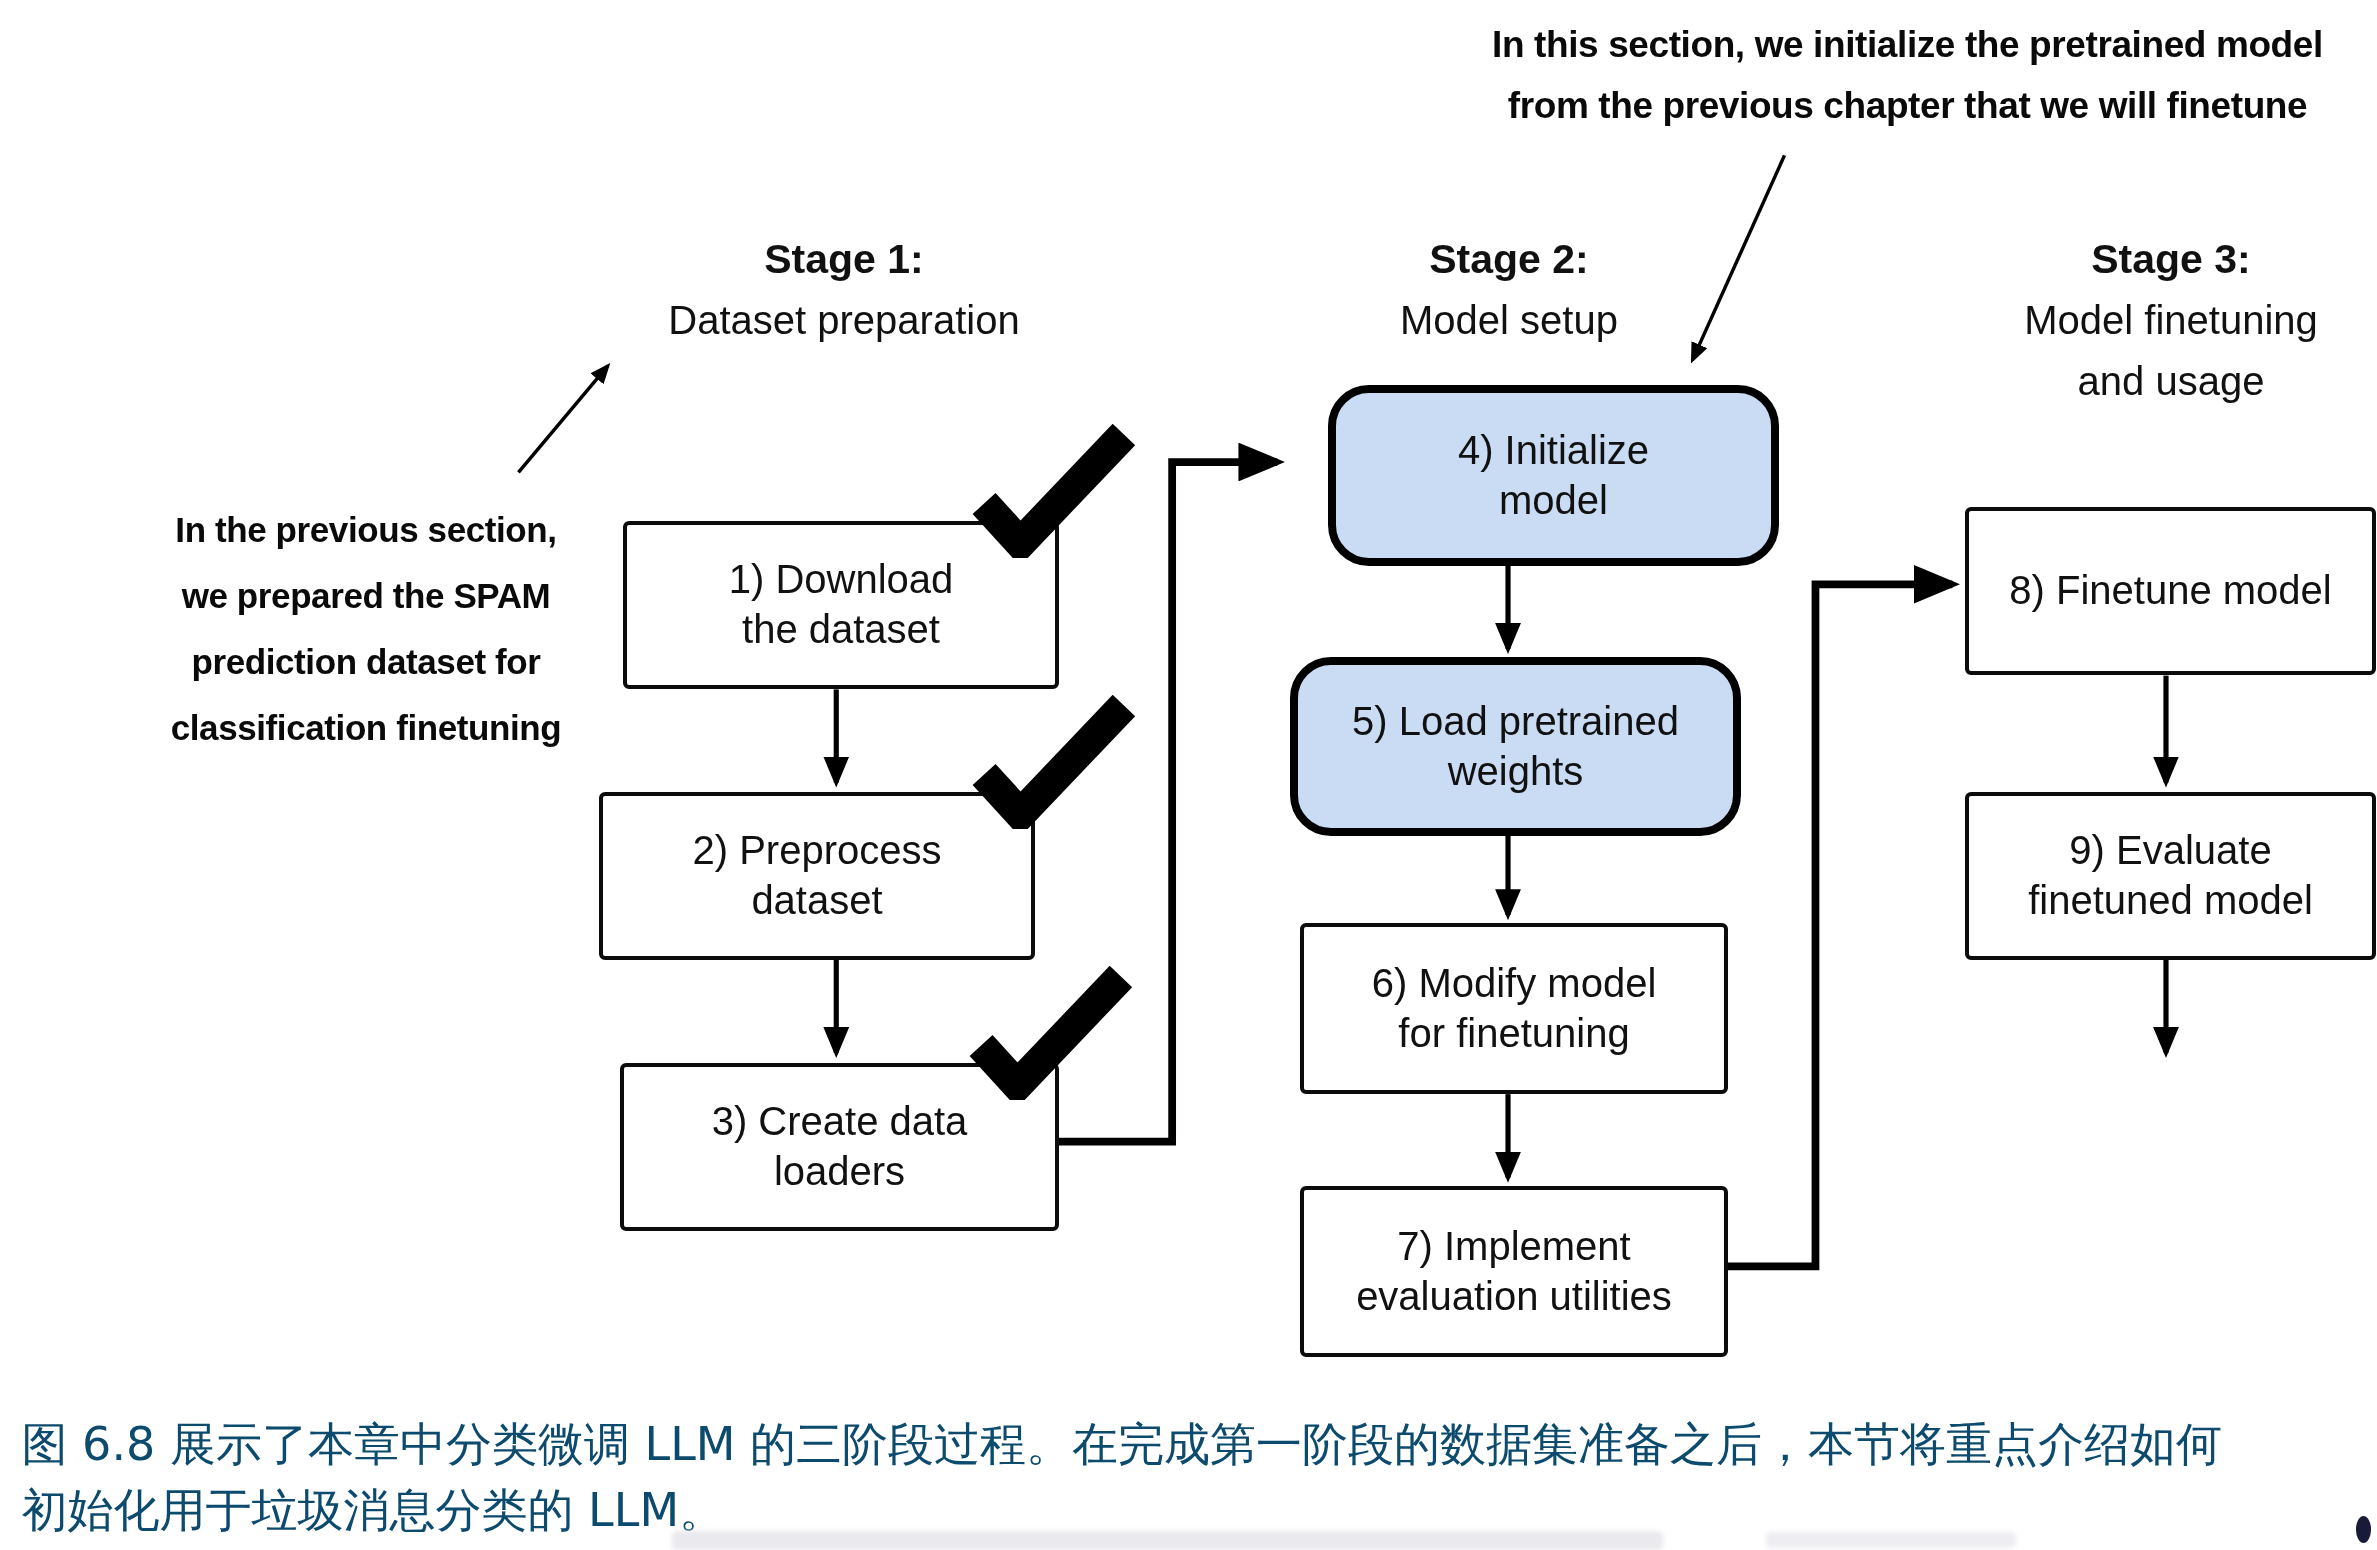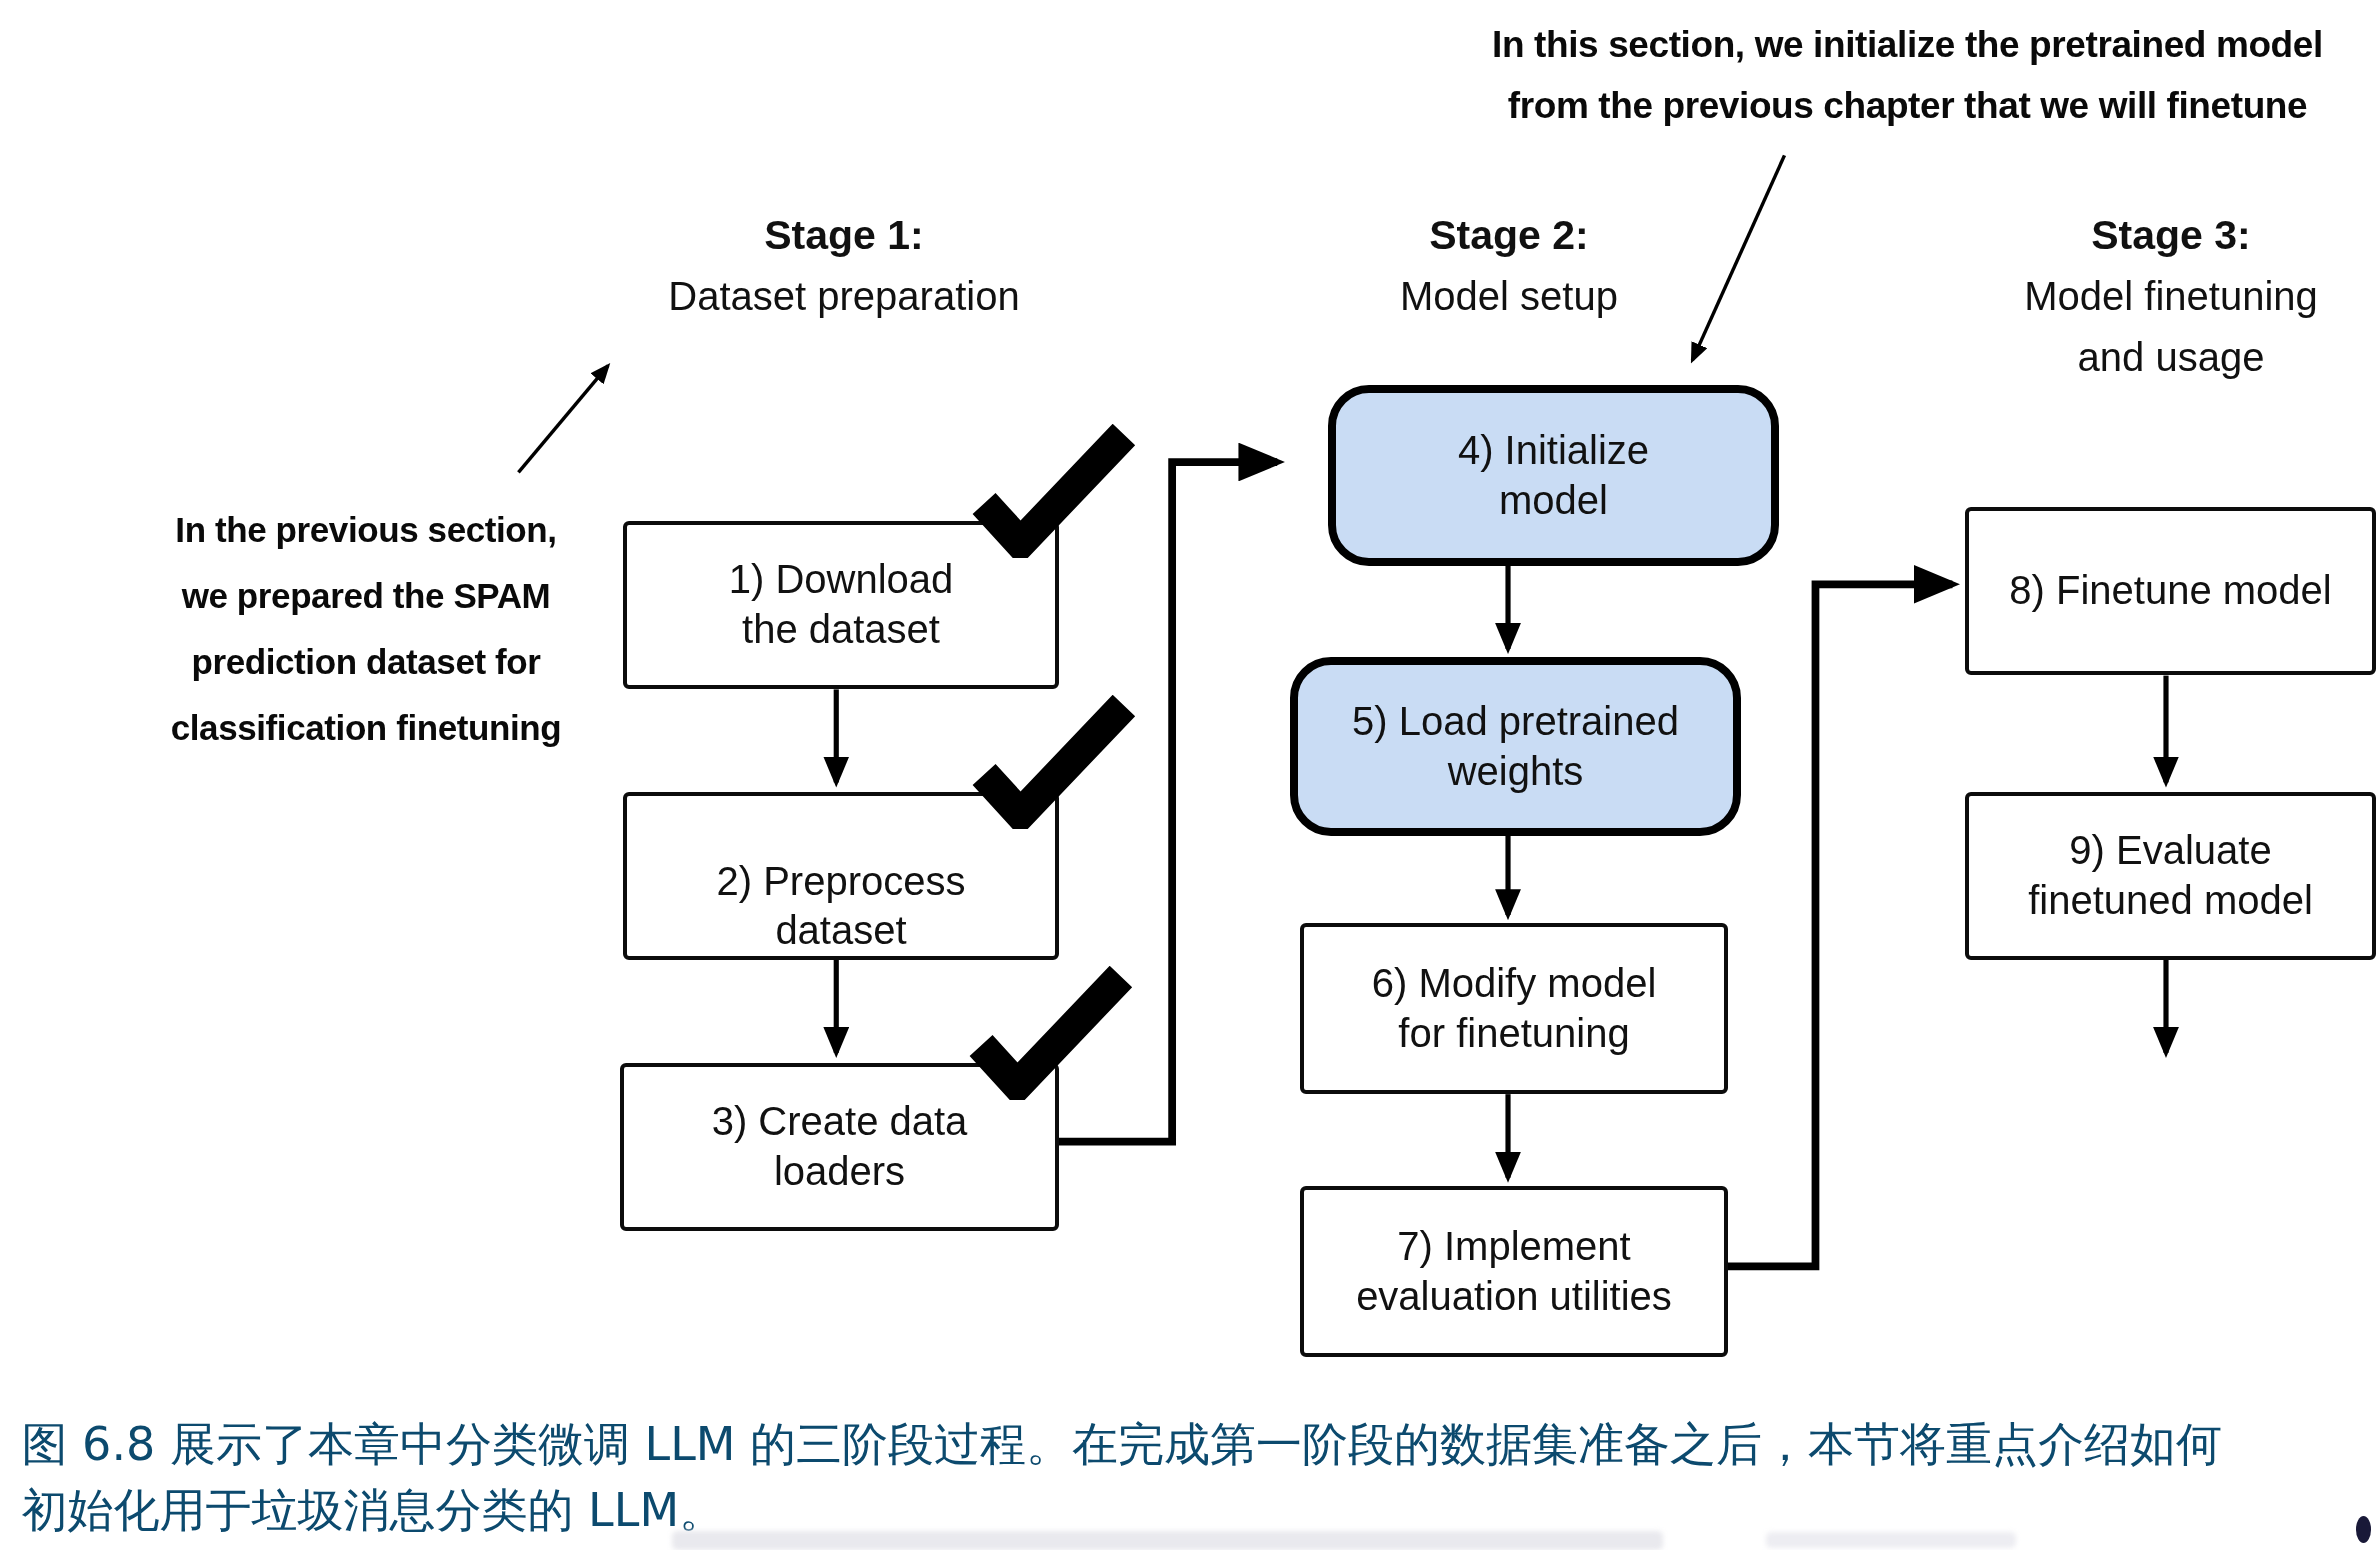--- a/index.html
+++ b/index.html
@@ -6,31 +6,31 @@
   .canvas{position:relative;width:2377px;height:1551px;background:#ffffff;overflow:hidden;
           font-family:"Liberation Sans",sans-serif;color:#111;}
   .overlay{position:absolute;left:0;top:0;width:2377px;height:1551px;pointer-events:none;}
 
   .note{position:absolute;text-align:center;font-weight:700;color:#0a0a0a;white-space:pre-line;
         font-family:"Liberation Sans",sans-serif;letter-spacing:-0.4px;}
   .note.top{left:1421px;top:13.8px;width:973px;font-size:37px;line-height:61px;}
   .note.left{left:112px;top:497px;width:508px;font-size:35px;line-height:66px;}
 
   .stage-header{position:absolute;top:205px;width:500px;text-align:center;font-size:40px;line-height:61px;}
-  .stage-header .stage-title{display:block;font-weight:700;font-size:41px;}
+  .stage-header .stage-title{display:block;font-weight:700;font-size:41px;margin-top:24px;}
   .stage-header .stage-sub{display:block;font-weight:400;white-space:pre-line;}
   .stage-1{left:594px;} .stage-2{left:1259px;} .stage-3{left:1921px;}
 
   .flow-box{position:absolute;display:flex;align-items:center;justify-content:center;text-align:center;
             background:#ffffff;border:4.3px solid #0c0c0c;border-radius:6px;
             font-size:40px;line-height:1.24;white-space:pre-line;}
   .flow-box.highlighted{background:#c9dcf4;border:8.6px solid #000;border-radius:41px;}
 
   .b1{left:623px;top:521px;width:428px;height:160px;}
-  .b2{left:623px;top:792px;width:428px;height:160px;align-items:flex-end;}
+  .b2{left:599px;top:792px;width:428px;height:160px;}
   .b3{left:620px;top:1063px;width:431px;height:160px;}
   .b4{left:1328px;top:385px;width:435px;height:165px;}
   .b5{left:1290px;top:657px;width:435px;height:163px;}
   .b6{left:1300px;top:923px;width:420px;height:163px;}
   .b7{left:1300px;top:1186px;width:420px;height:163px;}
   .b8{left:1965px;top:507px;width:403px;height:160px;}
   .b9{left:1965px;top:792px;width:403px;height:160px;justify-content:center;}
   .b10{left:1965px;top:1063px;width:403px;height:160px;}
 
   .check{position:absolute;width:164px;height:134px;}

